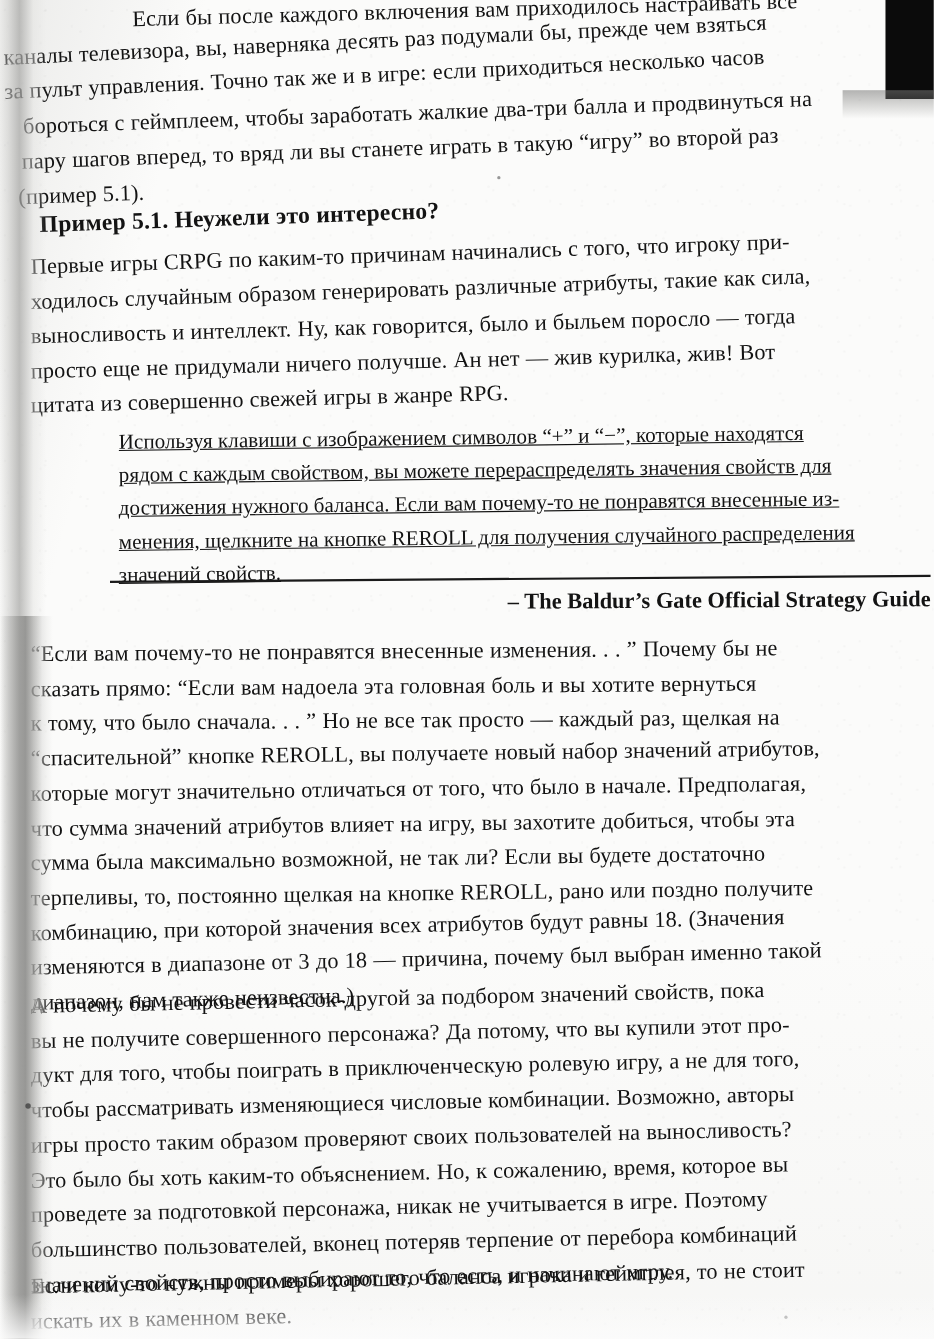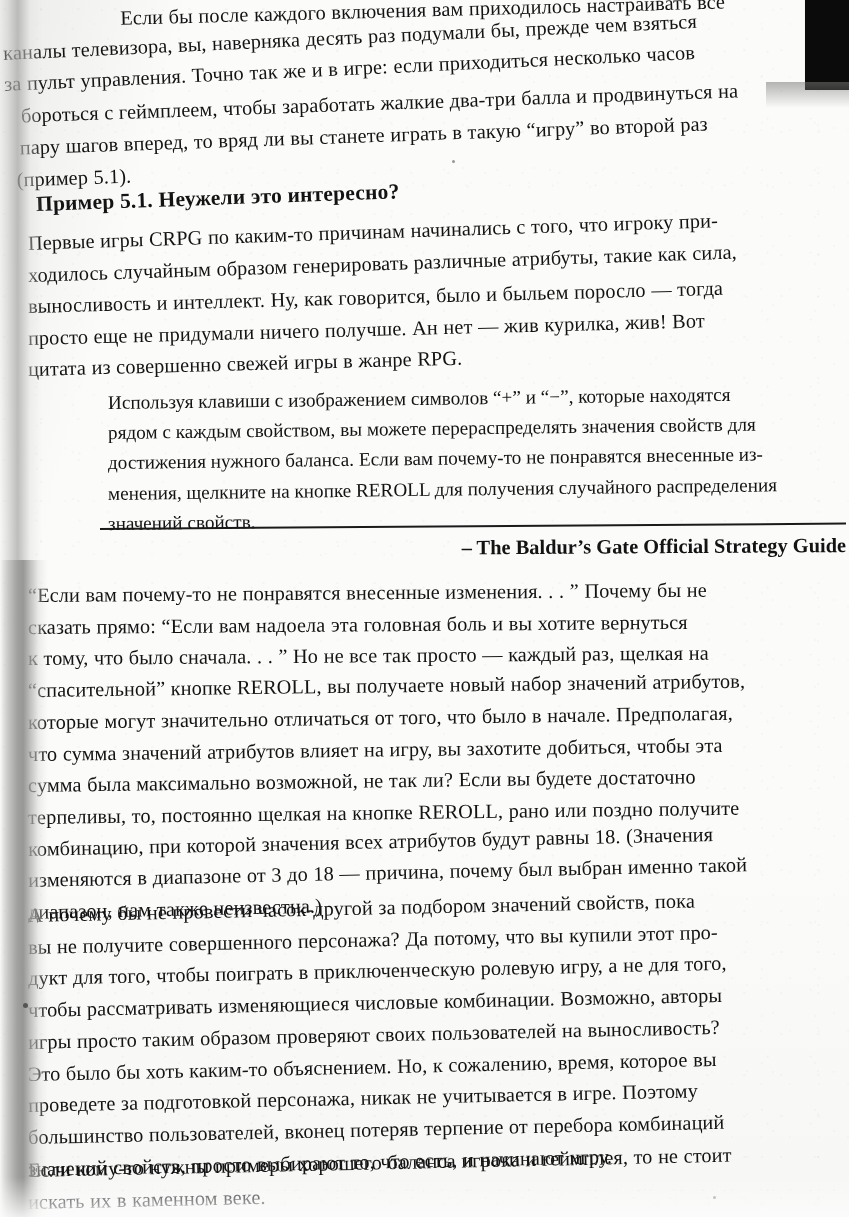--- a/index.html
+++ b/index.html
@@ -141,20 +141,21 @@
   }
 
   
   #para-crpg { left: 28px; top: 228px; width: 815px; }
   #para-crpg .ln { line-height: 31.5px; }
 
   
   #quote-block {
     left: 108px; top: 388px; width: 735px;
     font-size: 19.2px;
+    text-decoration: underline;
   }
   #quote-block .ln { line-height: 30.2px; white-space: nowrap; }
 
   #quote-rule {
     position: absolute;
     left: 100px; top: 528px;
     width: 746px; height: 2.4px;
     background: #1a1a1a;
     transform: rotate(-0.42deg);
     transform-origin: 0 50%;

